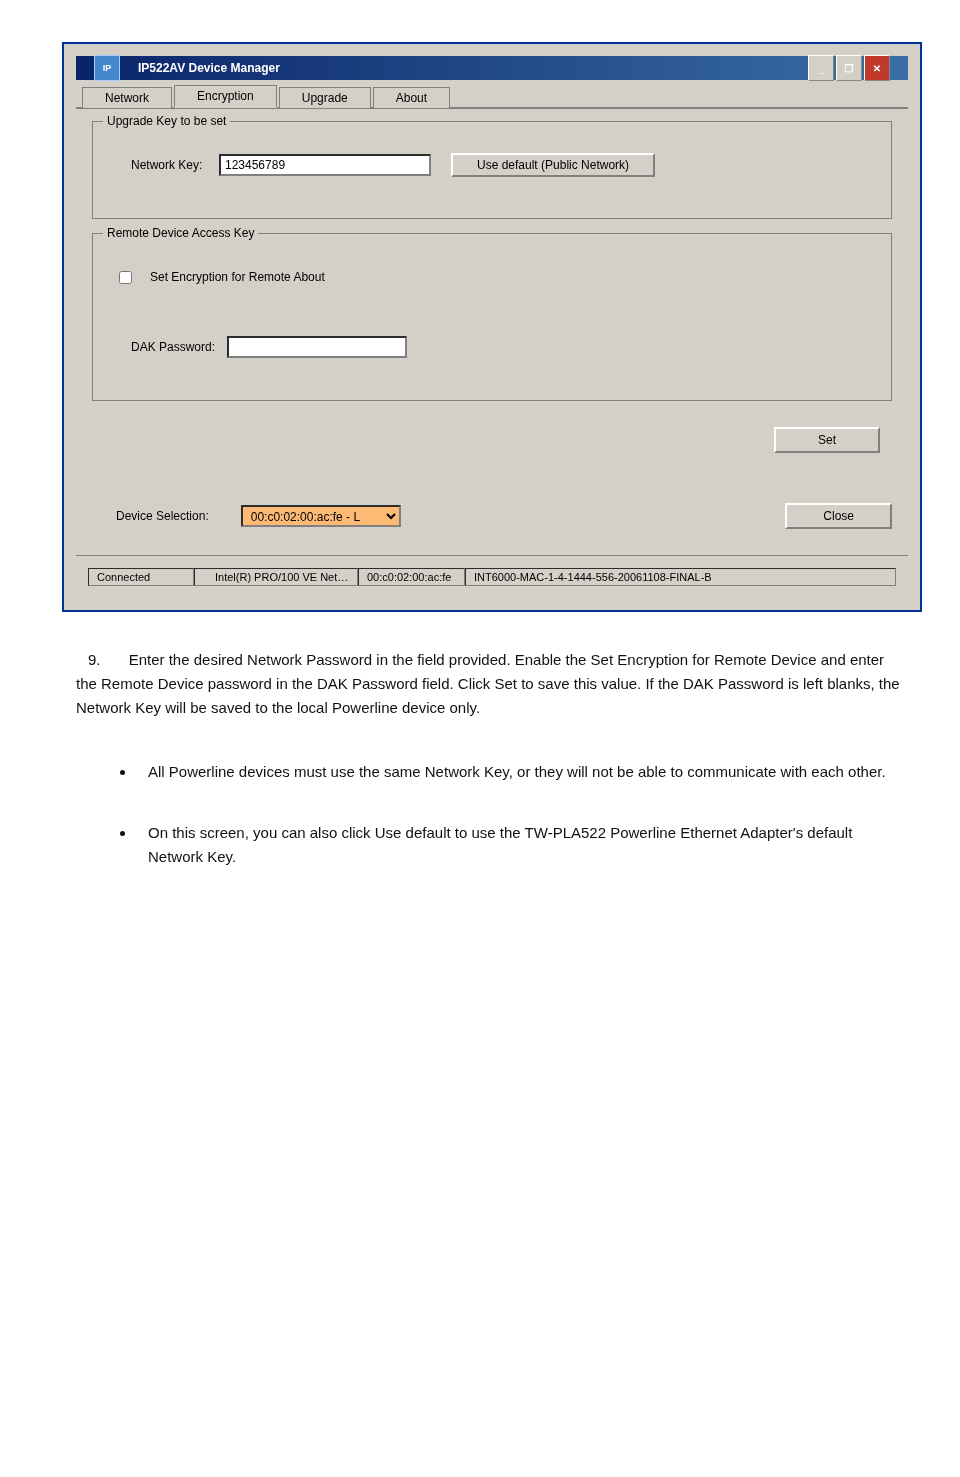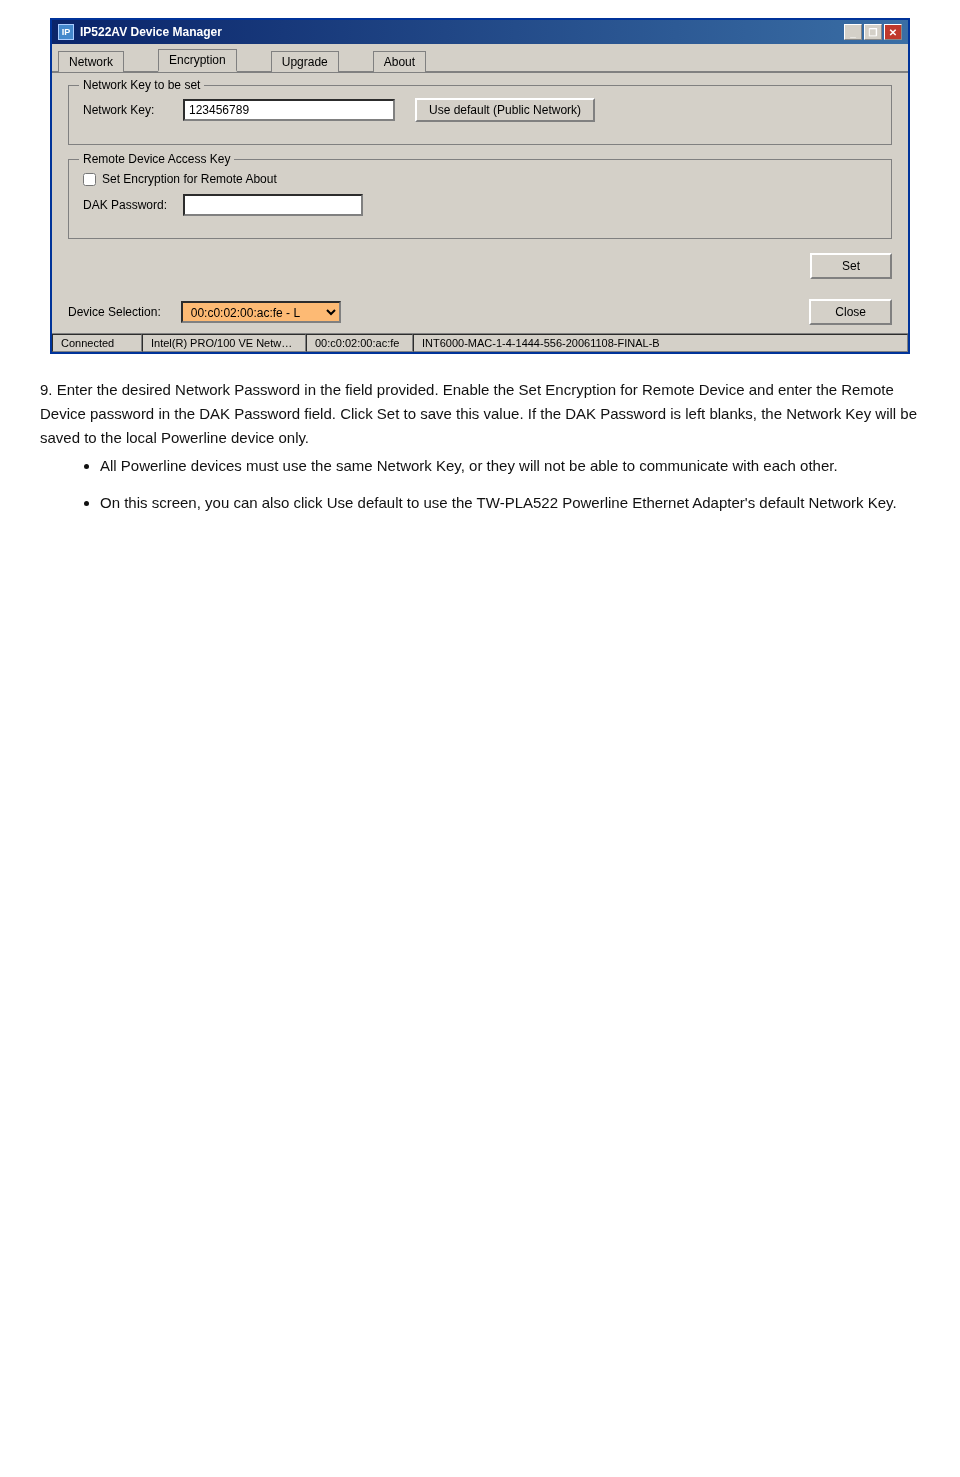--- a/index.html
+++ b/index.html
@@ -1,15 +1,15 @@
 <!DOCTYPE html>
 <html><head>
   <meta charset="utf-8">
   <style>
-    * { box-sizing: border-box; margin: 0; padding: 0; }
+    * { box-sizing: border-box; margin: 0; padding: 12px; }
     body {
       font-family: Arial, sans-serif;
       background: #ffffff;
       width: 960px;
       font-size: 13px;
       color: #000;
     }
 
     
     .window {
@@ -64,21 +64,20 @@
     }
     .title-btn.close { background: #c0392b; color: white; }
 
     
     .tab-bar {
       display: flex;
       align-items: flex-end;
       padding: 4px 6px 0 6px;
       background: #d4d0c8;
       border-bottom: 2px solid #808080;
-      gap: 32px;
     }
     .tab {
       padding: 3px 10px;
       font-size: 12px;
       border: 1px solid #808080;
       border-bottom: none;
       background: #d4d0c8;
       cursor: pointer;
       margin-right: 2px;
       position: relative;
@@ -224,21 +223,21 @@
       font-size: 11px;
       background: #d4d0c8;
     }
     .status-segment {
       border: 1px inset #808080;
       padding: 2px 8px;
       white-space: nowrap;
       overflow: hidden;
       text-overflow: ellipsis;
     }
-    .status-seg-1 { width: 90px; }
+    .status-seg-1 { width: 106px; }
     .status-seg-2 { width: 164px; }
     .status-seg-3 { width: 107px; }
     .status-seg-4 { flex: 1; }
 
     
     .instructions {
       padding: 24px 40px;
       font-size: 15px;
       line-height: 1.6;
       color: #111;
@@ -289,21 +288,21 @@
       <span>Upgrade</span>
     </div>
     <div class="tab">
       <span>About</span>
     </div>
   </div>
 
   <div class="main-content">
 
     <div class="group-box">
-      <div class="group-label">Network Key to be set</div>
+      <div class="group-label">Upgrade Key to be set</div>
       <div class="form-row">
         <span class="form-label">Network Key:</span>
         <input type="text" class="form-input network-key-input" value="123456789" style="">
         <button class="use-default-btn">
           <span>Use default (Public Network)</span>
         </button>
       </div>
     </div>
 
     <div class="group-box">

